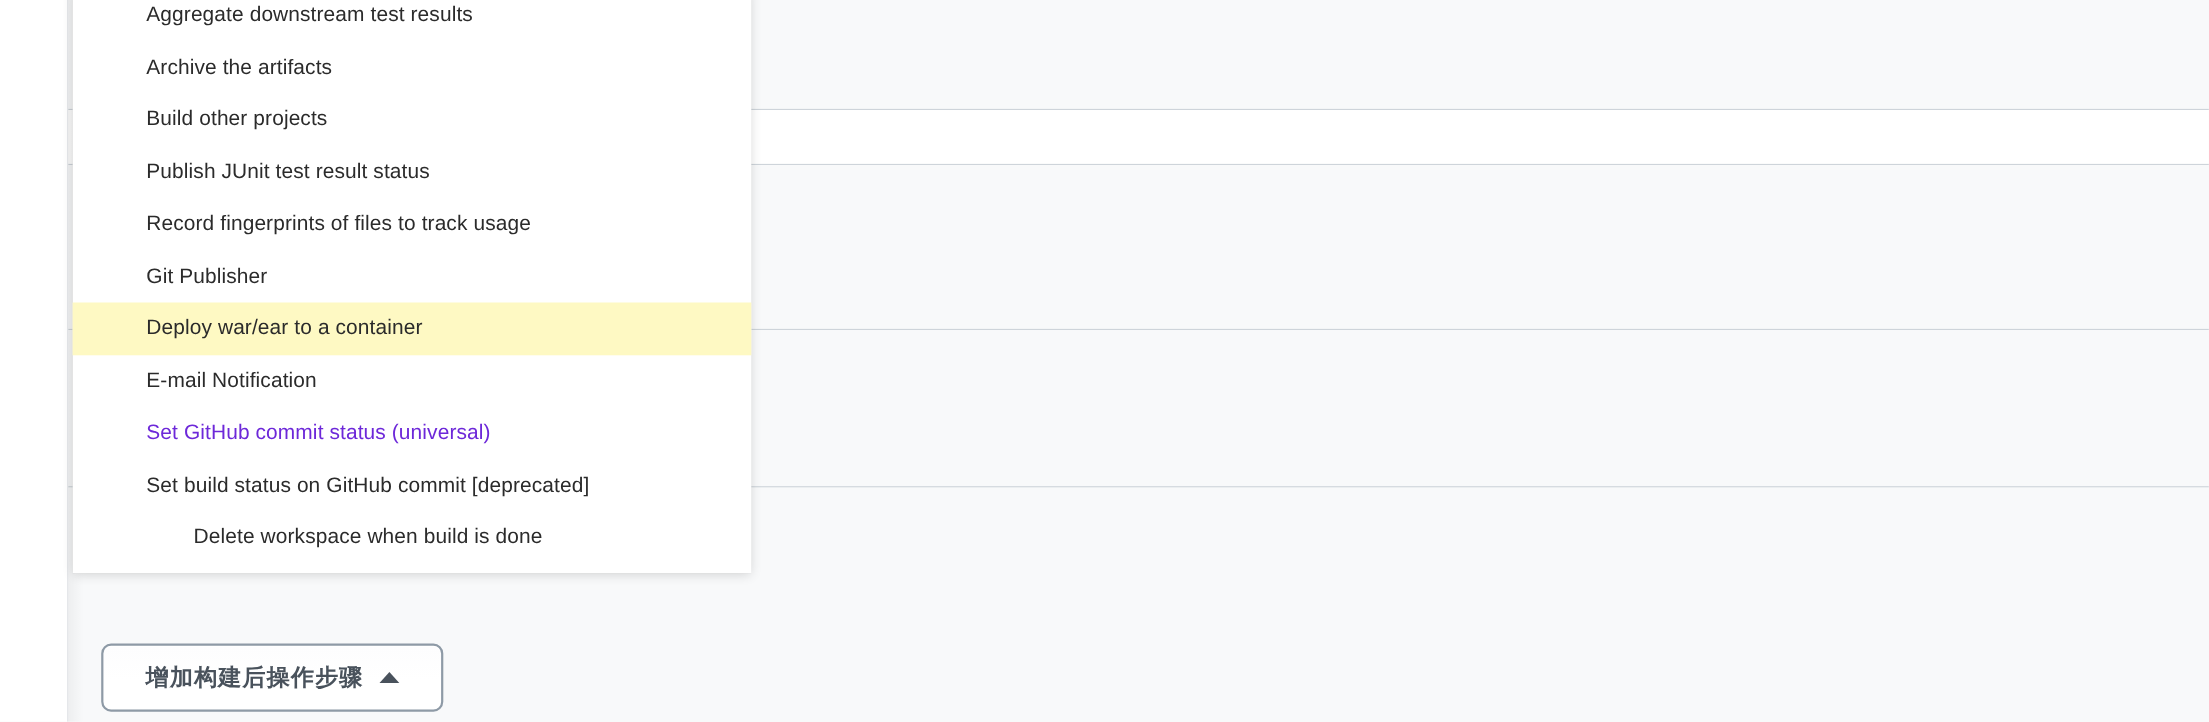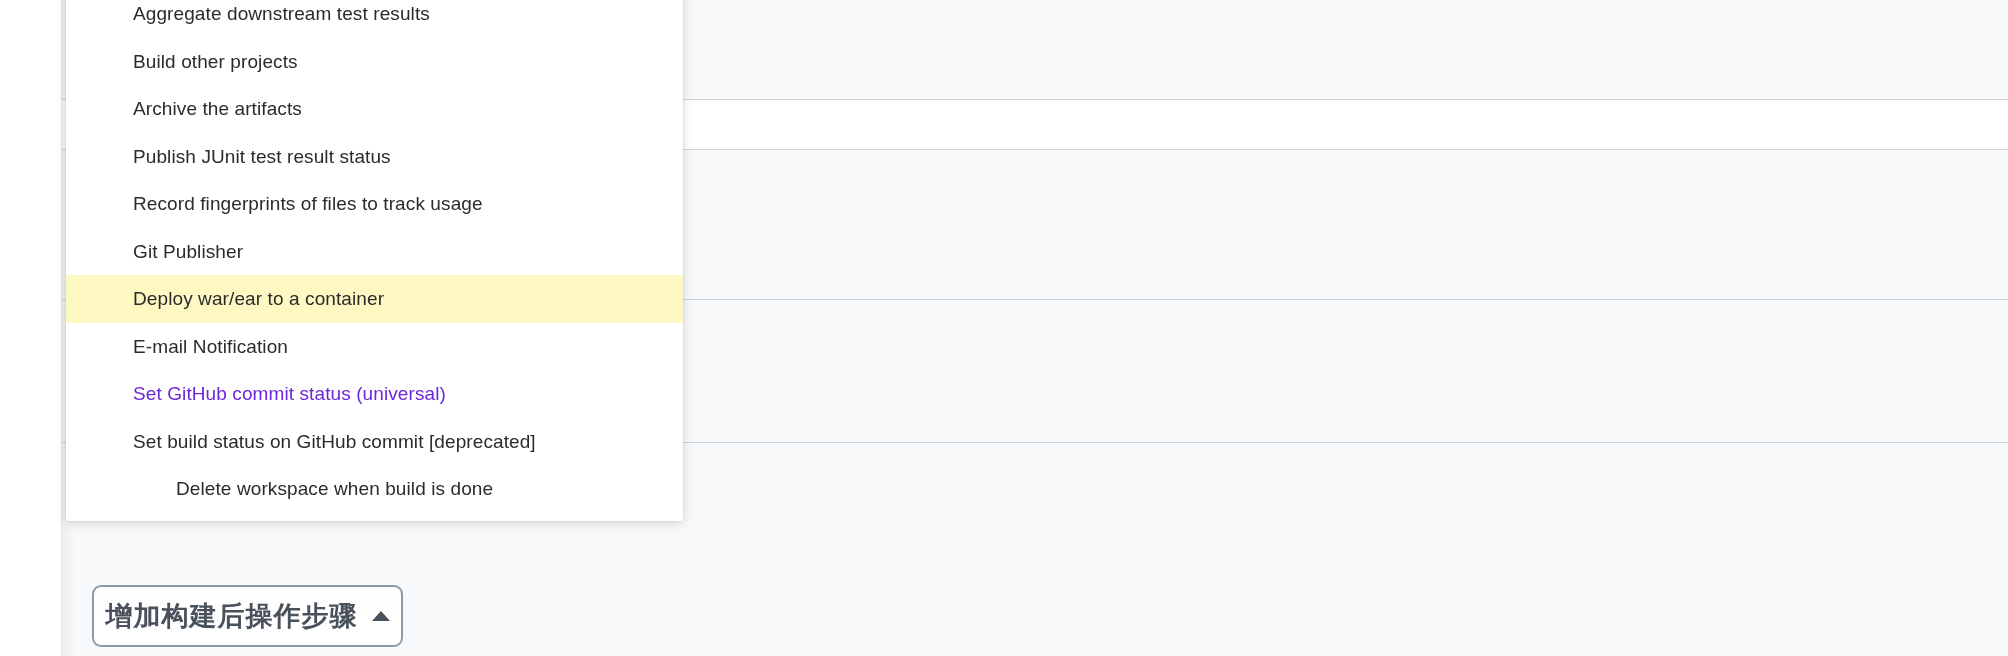--- a/index.html
+++ b/index.html
@@ -115,21 +115,21 @@
     gap: 14px;
     border: 2px solid #8e9aa6;
     border-radius: 9px;
     background: linear-gradient(to bottom, #fdfdfe 0%, #ffffff 55%, #ffffff 100%);
     box-shadow: inset 0 1px 0 rgba(255,255,255,0.9);
     cursor: pointer;
     user-select: none;
   }
 
   .add-step-label {
-    font-size: 27px;
+    font-size: 21px;
     font-weight: bold;
     color: #49525c;
     font-family: "DejaVu Sans", "Liberation Sans", sans-serif;
     letter-spacing: 1px;
   }
 
   .caret-up {
     width: 0;
     height: 0;
     border-left: 9px solid transparent;
@@ -157,22 +157,22 @@
       <div class="bg-rule" style="top: 299px; background: rgb(206, 212, 218);"></div>
       <div class="bg-rule" style="top: 442px; background: rgb(206, 212, 218);"></div>
     </div>
 
   <div class="left-rail"></div>
   <div class="rail-divider"></div>
   <div class="rail-shade"></div>
 
   <div class="dropdown" id="dropdown">
       <div class="dropdown-item" style="color: rgb(43, 43, 43);">Aggregate downstream test results</div>
+      <div class="dropdown-item" style="color: rgb(43, 43, 43);">Archive the artifacts</div>
       <div class="dropdown-item" style="color: rgb(43, 43, 43);">Build other projects</div>
-      <div class="dropdown-item" style="color: rgb(43, 43, 43);">Archive the artifacts</div>
       <div class="dropdown-item" style="color: rgb(43, 43, 43);">Publish JUnit test result status</div>
       <div class="dropdown-item" style="color: rgb(43, 43, 43);">Record fingerprints of files to track usage</div>
       <div class="dropdown-item" style="color: rgb(43, 43, 43);">Git Publisher</div>
       <div class="dropdown-item selected" style="background: #fef9c3; color: rgb(43, 43, 43);">Deploy war/ear to a container</div>
       <div class="dropdown-item" style="color: rgb(43, 43, 43);">E-mail Notification</div>
       <div class="dropdown-item" style="color: #6d28d9;">Set GitHub commit status (universal)</div>
       <div class="dropdown-item" style="color: rgb(43, 43, 43);">Set build status on GitHub commit [deprecated]</div>
       <div class="dropdown-item" style="color: rgb(43, 43, 43); margin-left: 43px;">Delete workspace when build is done</div>
     </div>
 

